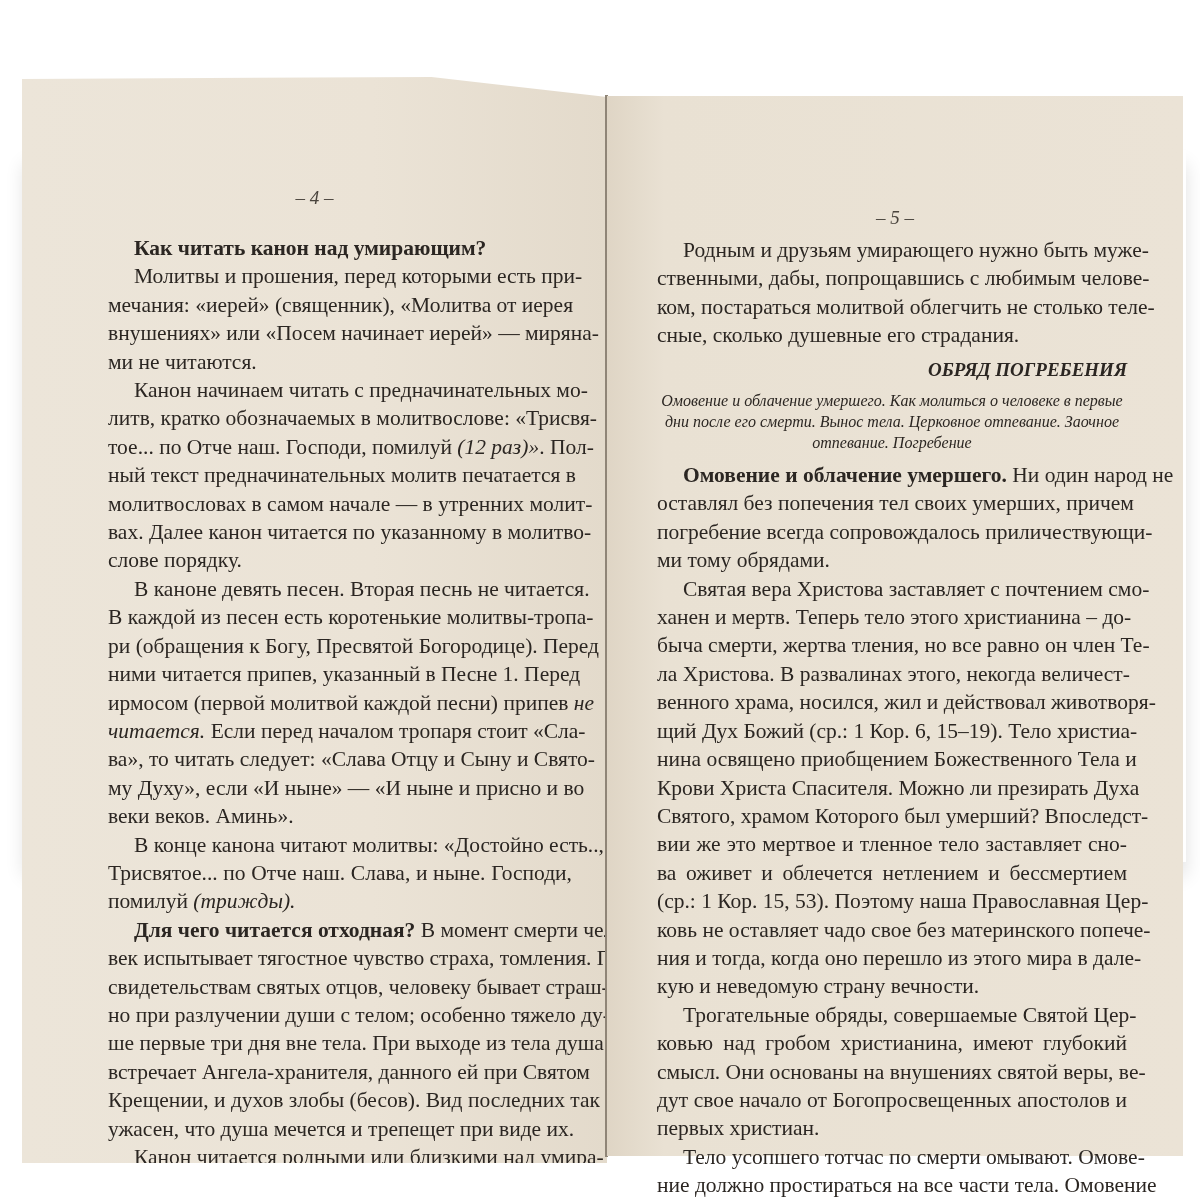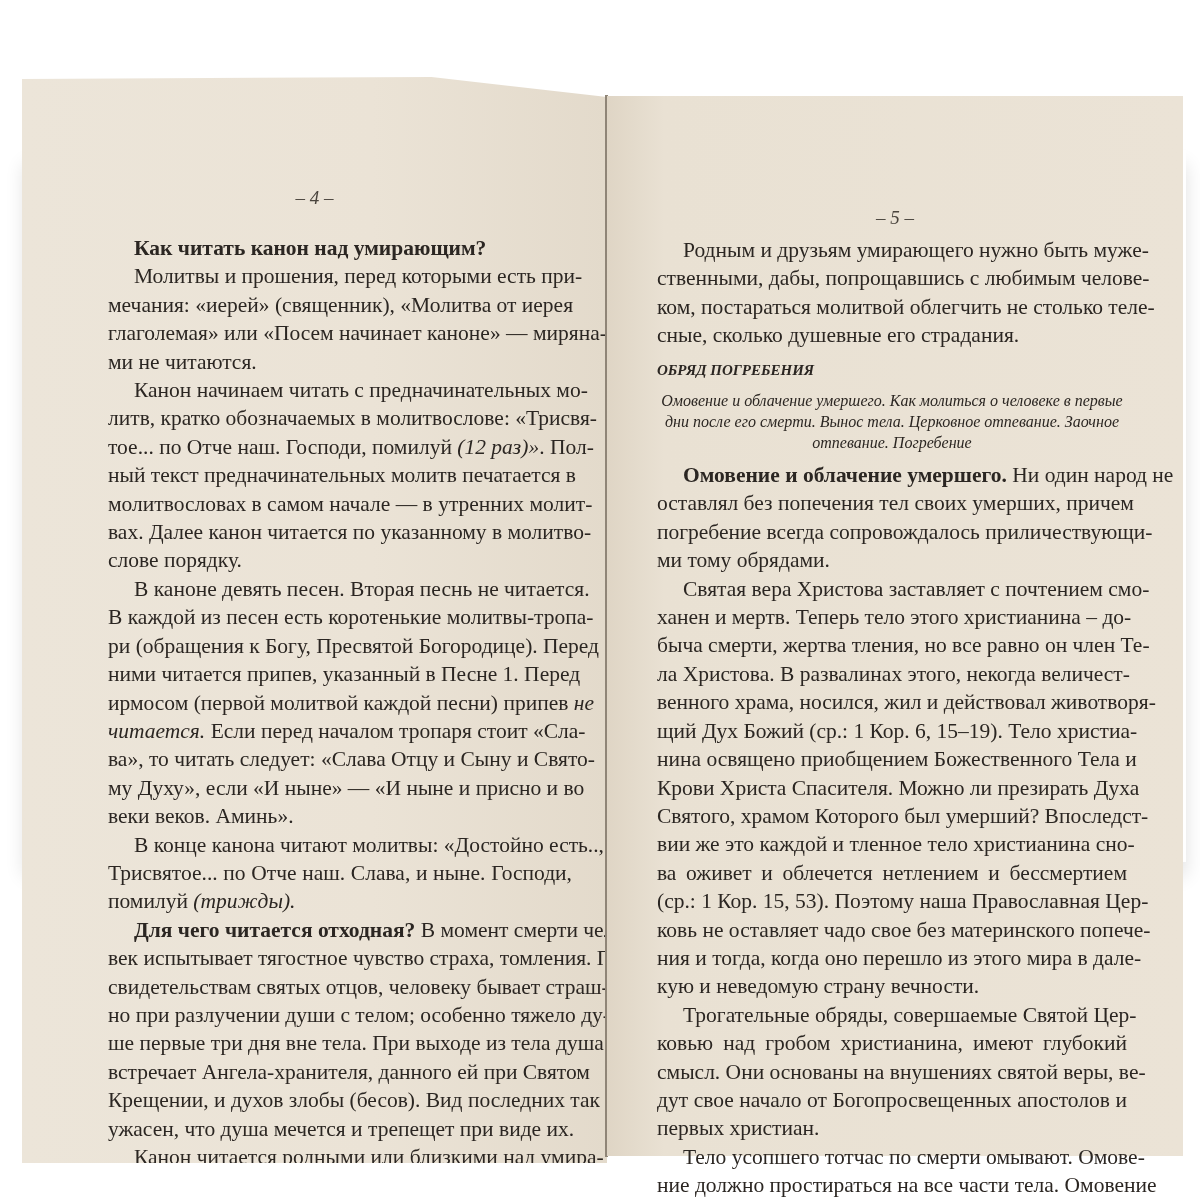--- a/index.html
+++ b/index.html
@@ -33,21 +33,21 @@
   .text {
     position:absolute; font-size:21.5px; line-height:28.4px;
     text-align:justify;
   }
   .text .line { display:block; text-align:justify; text-align-last:justify; white-space:nowrap; }
   .text .line.last { text-align-last:left; }
   .b { font-weight:bold; }
   .bi { font-weight:normal; font-style:italic; }
   .i { font-style:italic;margin-top:28px; }
   .section-title {
-    text-align:left; font-weight:bold; font-style:italic; font-size:15px;
+    text-align:right; font-weight:bold; font-style:italic; font-size:19px;
     margin:6px 0 6px 0; text-indent:0;
   }
   .section-sub {
     text-align:center; font-style:italic; font-size:16px; line-height:21px;
     margin:0 0 8px 0;
   }
 </style>
 </head>
 <body>
 
@@ -55,21 +55,21 @@
 
 <div class="page page-left">
   <div class="folio" style="left:0;width:585px;top:110px;">– 4 –</div>
 
   <div class="text" style="left:86px;top:157px;width:464px;">
     <span class="line last b" style="padding-left:26px;">Как читать канон над умирающим?</span>
 
     <div>
       <span class="line" style="padding-left:26px">Молитвы и прошения, перед которыми есть при-</span>
       <span class="line">мечания: «иерей» (священник), «Молитва от иерея</span>
-      <span class="line">глаголемая» или «Посем начинает каноне» — миряна-</span>
+      <span class="line">внушениях» или «Посем начинает иерей» — миряна-</span>
       <span class="line last">ми не читаются.</span>
     </div>
 
     <div>
       <span class="line" style="padding-left:26px">Канон начинаем читать с предначинательных мо-</span>
       <span class="line">литв, кратко обозначаемых в молитвослове: «Трисвя-</span>
       <span class="line">тое... по Отче наш. Господи, помилуй <span class="i">(12 раз)»</span>. Пол-</span>
       <span class="line">ный текст предначинательных молитв печатается в</span>
       <span class="line">молитвословах в самом начале — в утренних молит-</span>
       <span class="line">вах. Далее канон читается по указанному в молитво-</span>
@@ -142,21 +142,21 @@
     <div>
       <span class="line" style="padding-left:26px">Святая вера Христова заставляет с почтением смо-</span>
       <span class="line">ханен и мертв. Теперь тело этого христианина – до-</span>
       <span class="line">быча смерти, жертва тления, но все равно он член Те-</span>
       <span class="line">ла Христова. В развалинах этого, некогда величест-</span>
       <span class="line">венного храма, носился, жил и действовал животворя-</span>
       <span class="line">щий Дух Божий (ср.: 1 Кор. 6, 15–19). Тело христиа-</span>
       <span class="line">нина освящено приобщением Божественного Тела и</span>
       <span class="line">Крови Христа Спасителя. Можно ли презирать Духа</span>
       <span class="line">Святого, храмом Которого был умерший? Впоследст-</span>
-      <span class="line">вии же это каждой и тленное тело христианина сно-</span>
+      <span class="line">вии же это мертвое и тленное тело заставляет сно-</span>
       <span class="line">ва оживет и облечется нетлением и бессмертием</span>
       <span class="line">(ср.: 1 Кор. 15, 53). Поэтому наша Православная Цер-</span>
       <span class="line">ковь не оставляет чадо свое без материнского попече-</span>
       <span class="line">ния и тогда, когда оно перешло из этого мира в дале-</span>
       <span class="line last">кую и неведомую страну вечности.</span>
     </div>
 
     <div>
       <span class="line" style="padding-left:26px">Трогательные обряды, совершаемые Святой Цер-</span>
       <span class="line">ковью над гробом христианина, имеют глубокий</span>

